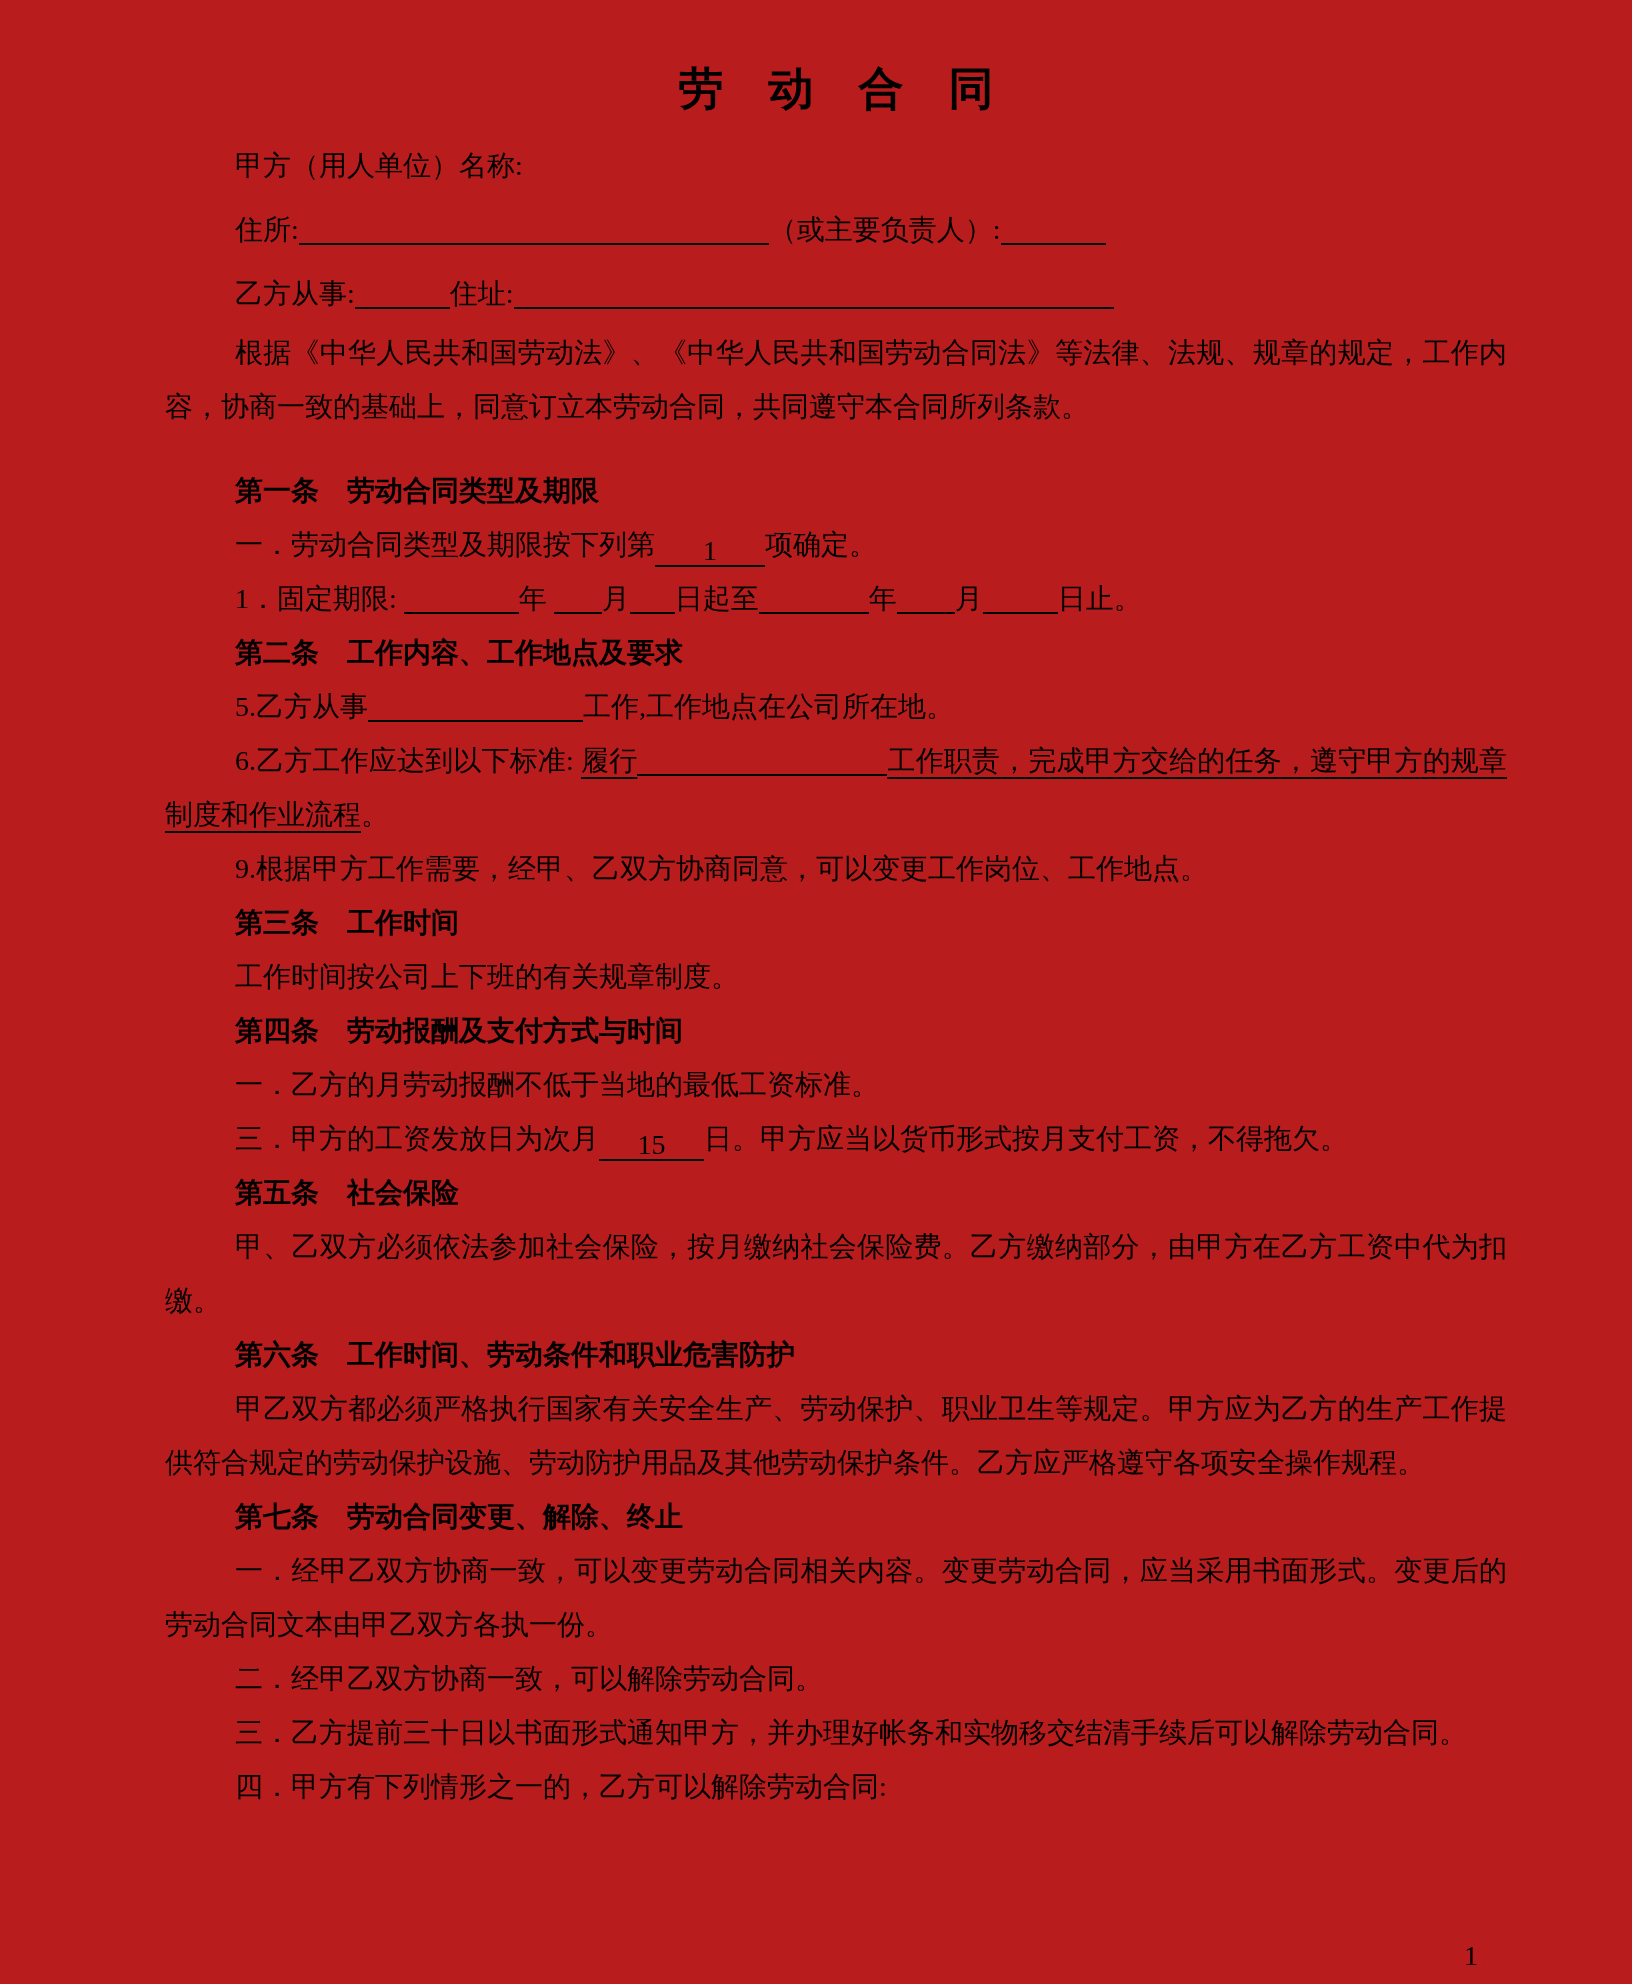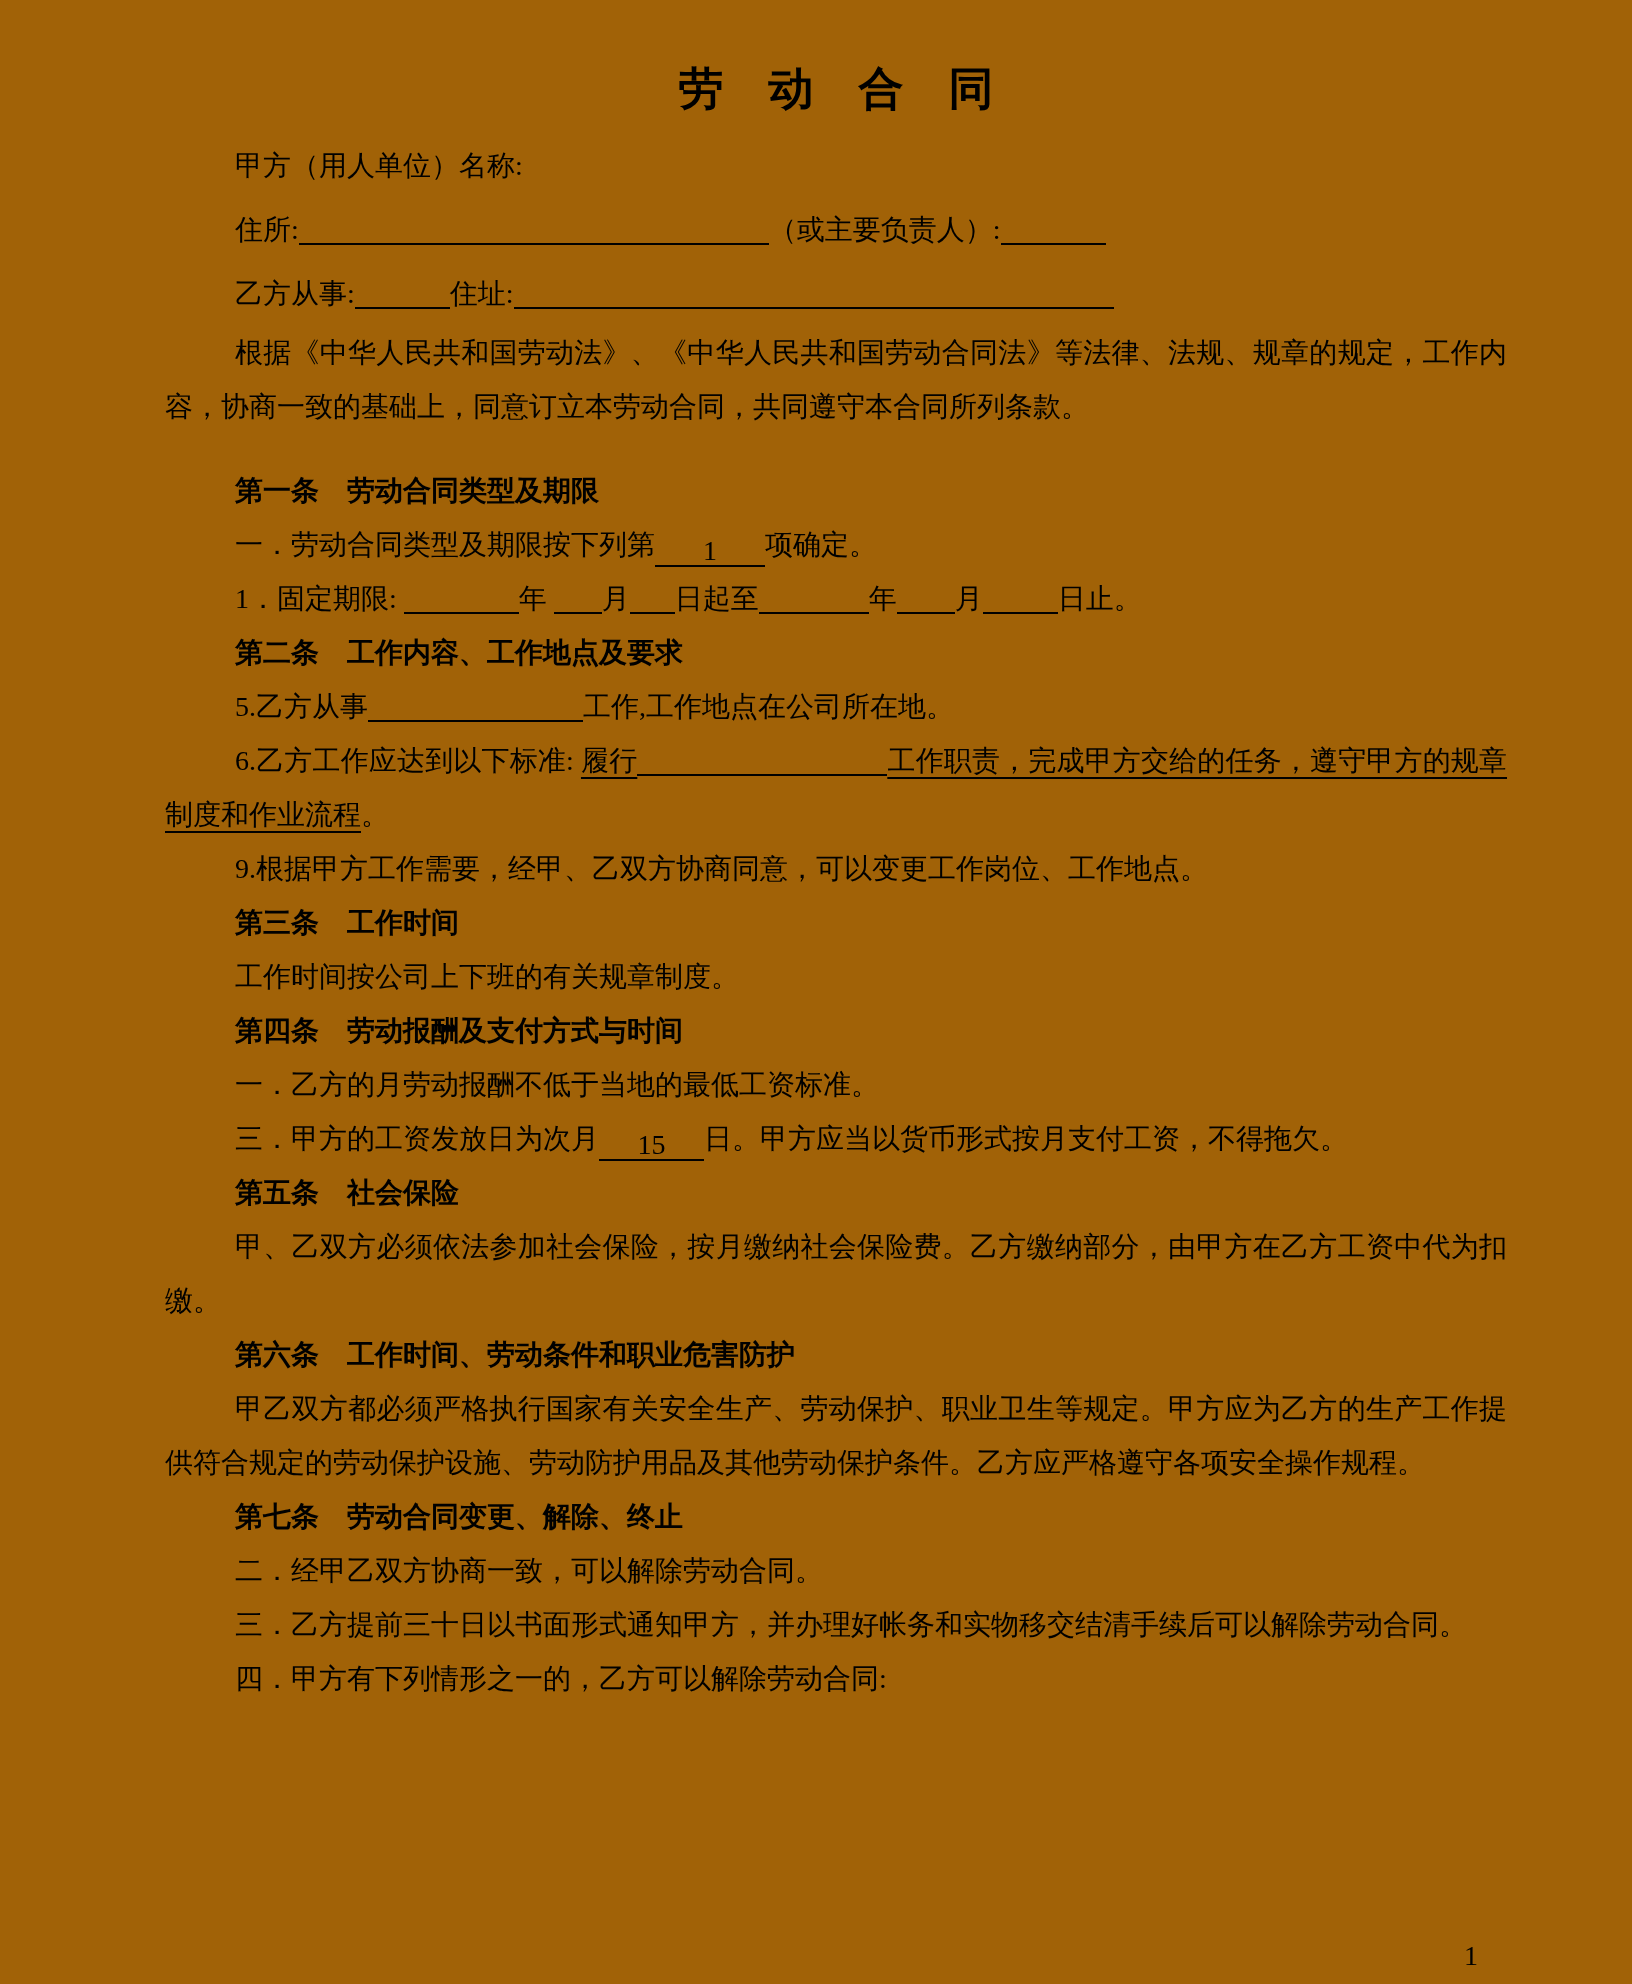--- a/index.html
+++ b/index.html
@@ -1,19 +1,19 @@
 <!DOCTYPE html>
 <html><head>
 <meta charset="utf-8">
 <style>
   html,body { margin:0; padding:0; background:#ffffff; }
   .page {
     position:relative;
     width:1632px; height:1984px;
-    background:#a16207;
+    background:#b91c1c;
     color:#000000;
     font-family:"Liberation Serif", serif;
     font-size:28px;
     overflow:hidden;
   }
   .content { padding:60px 125px 0 165px; }
   .title {
     text-align:center;
     font-size:45px;
     font-weight:bold;
@@ -112,20 +112,21 @@
       <span>三．甲方的工资发放日为次月</span><span class="blank" style="width:105px">15</span><span>日。甲方应当以货币形式按月支付工资，不得拖欠。</span>
     </p>
 
     <p class="para heading">第五条　社会保险</p>
     <p class="para">甲、乙双方必须依法参加社会保险，按月缴纳社会保险费。乙方缴纳部分，由甲方在乙方工资中代为扣缴。</p>
 
     <p class="para heading">第六条　工作时间、劳动条件和职业危害防护</p>
     <p class="para">甲乙双方都必须严格执行国家有关安全生产、劳动保护、职业卫生等规定。甲方应为乙方的生产工作提供符合规定的劳动保护设施、劳动防护用品及其他劳动保护条件。乙方应严格遵守各项安全操作规程。</p>
 
     <p class="para heading">第七条　劳动合同变更、解除、终止</p>
+    <p class="para">一．经甲乙双方协商一致，可以变更劳动合同相关内容。变更劳动合同，应当采用书面形式。变更后的劳动合同文本由甲乙双方各执一份。</p>
     <p class="para">二．经甲乙双方协商一致，可以解除劳动合同。</p>
     <p class="para">三．乙方提前三十日以书面形式通知甲方，并办理好帐务和实物移交结清手续后可以解除劳动合同。</p>
     <p class="para">四．甲方有下列情形之一的，乙方可以解除劳动合同:</p>
 
   </div>
 
   <div class="page-num">1</div>
 </div>
 
 </body></html>

